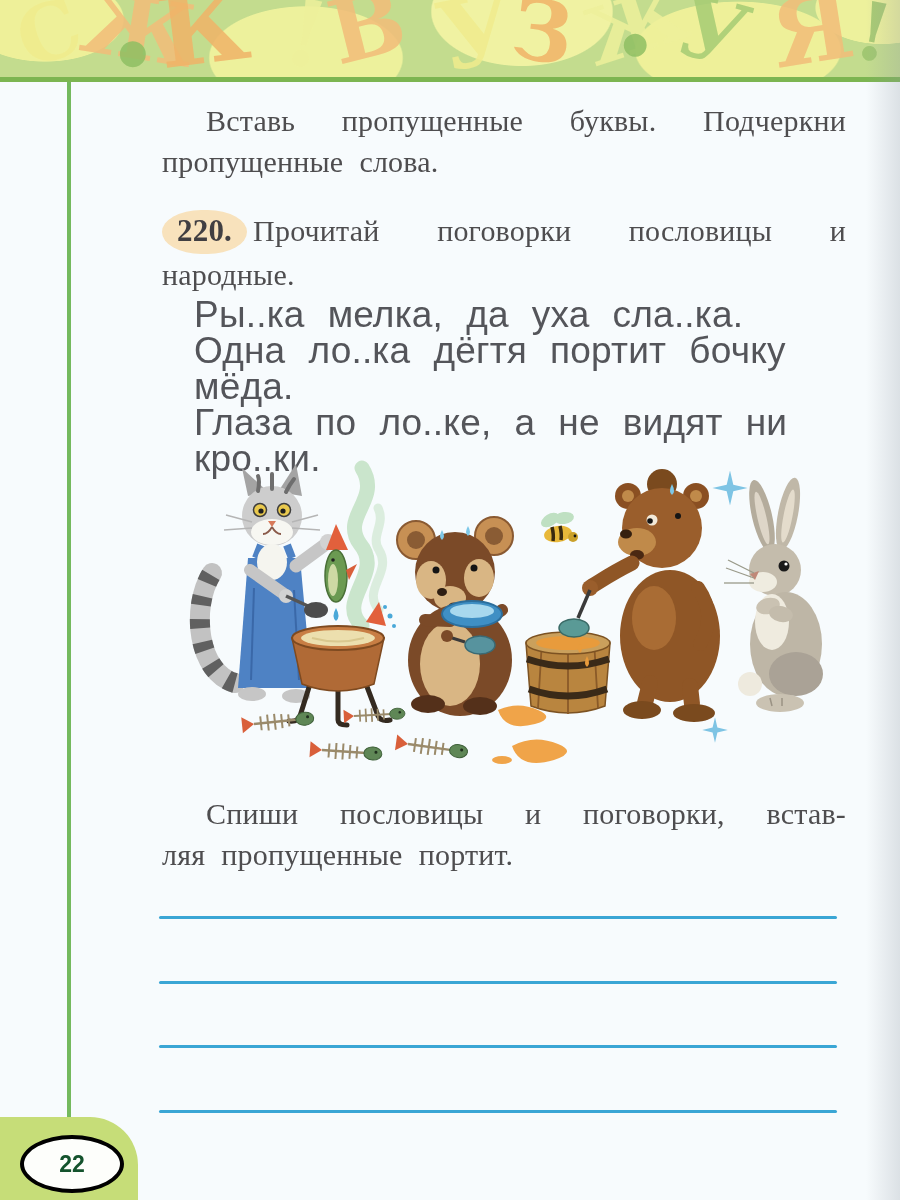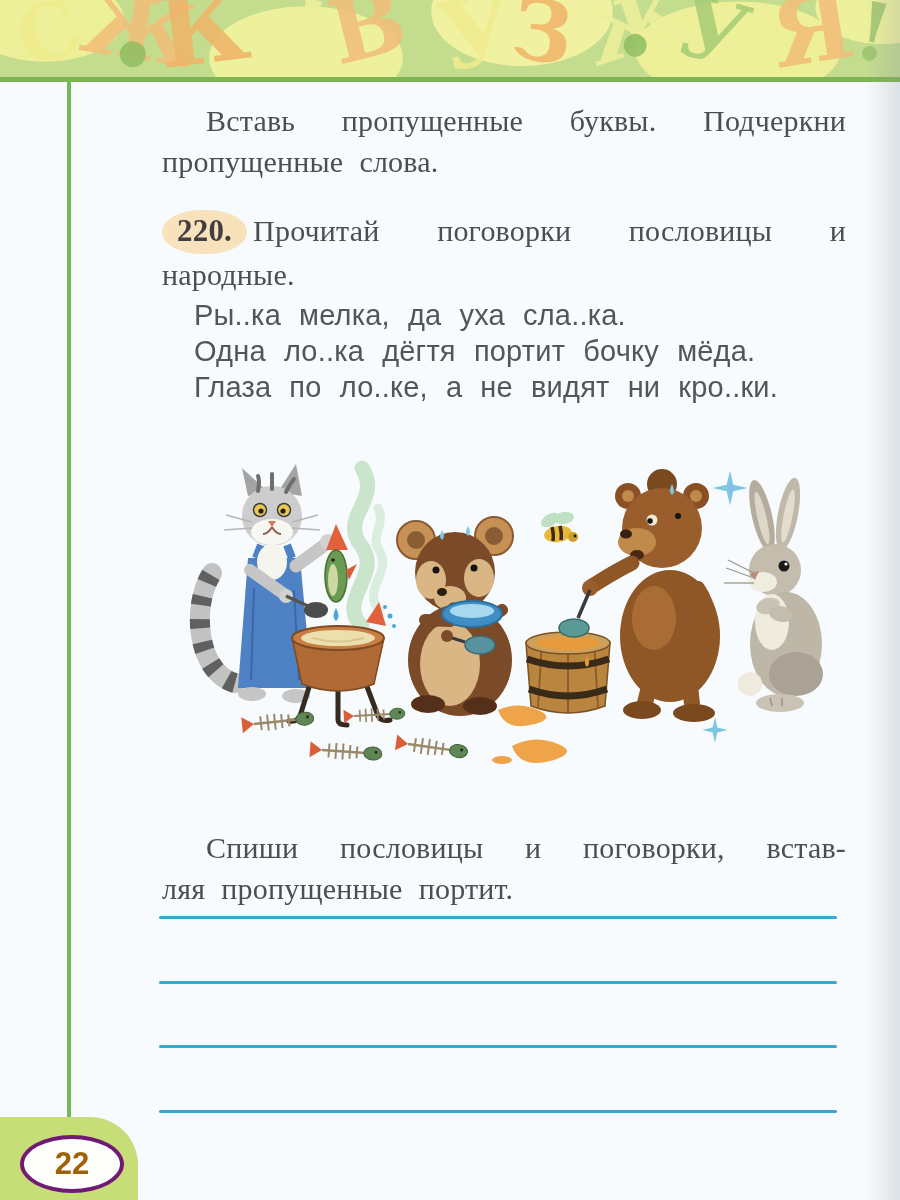--- a/index.html
+++ b/index.html
@@ -63,37 +63,37 @@
     font-size: 30px; line-height: 41px;
     color: #4e4d4f;
     letter-spacing: .2px;
   }
   .jline { text-align: justify; text-align-last: justify; }
   .pline { word-spacing: .28em; }
   .indent { text-indent: 44px; }
 
   .instr-top    { top: 100px; }
   .exercise     { top: 210px; }
-  .instr-bottom { top: 793px; margin-top: 34px; }
+  .instr-bottom { top: 793px; }
 
   .task-badge {
     display: inline-block;
     background: #f8e2bc;
     border-radius: 48% / 52%;
     padding: 0 15px 3px 15px;
     margin-right: 6px;
     font-weight: bold;
     font-size: 31px;
     color: #413f42;
   }
 
   .proverbs {
     position: absolute; left: 194px; top: 297px; width: 680px;
     font-family: "Liberation Sans", sans-serif;
-    font-size: 29px; line-height: 36px;
+    font-size: 37px; line-height: 36px;
     color: #54555a;
     word-spacing: .34em;
     letter-spacing: .2px;
   }
 
   
   .illustration {
     position: absolute; left: 150px; top: 458px;
     width: 740px; height: 320px;
   }
@@ -107,25 +107,25 @@
 
   
   .page-badge {
     position: absolute; left: 0; top: 1117px; width: 138px; height: 83px;
     background: #c6dd78;
     border-top-right-radius: 48px;
   }
   .page-badge .oval {
     position: absolute; left: 20px; top: 18px; width: 96px; height: 50px;
     background: #fdfefb;
-    border: 4px solid #701a75;
+    border: 4px solid #000000;
     border-radius: 50%;
     display: flex; align-items: center; justify-content: center;
     font-family: "Liberation Sans", sans-serif;
-    font-weight: bold; font-size: 31px; color: #a16207;
+    font-weight: bold; font-size: 23px; color: #14532d;
   }
 
   
   .edge-shade {
     position: absolute; right: 0; top: 0; width: 34px; height: 1200px;
     background: linear-gradient(to right, rgba(140,150,160,0), rgba(140,150,160,.26));
   }
 </style>
 </head>
 <body>

